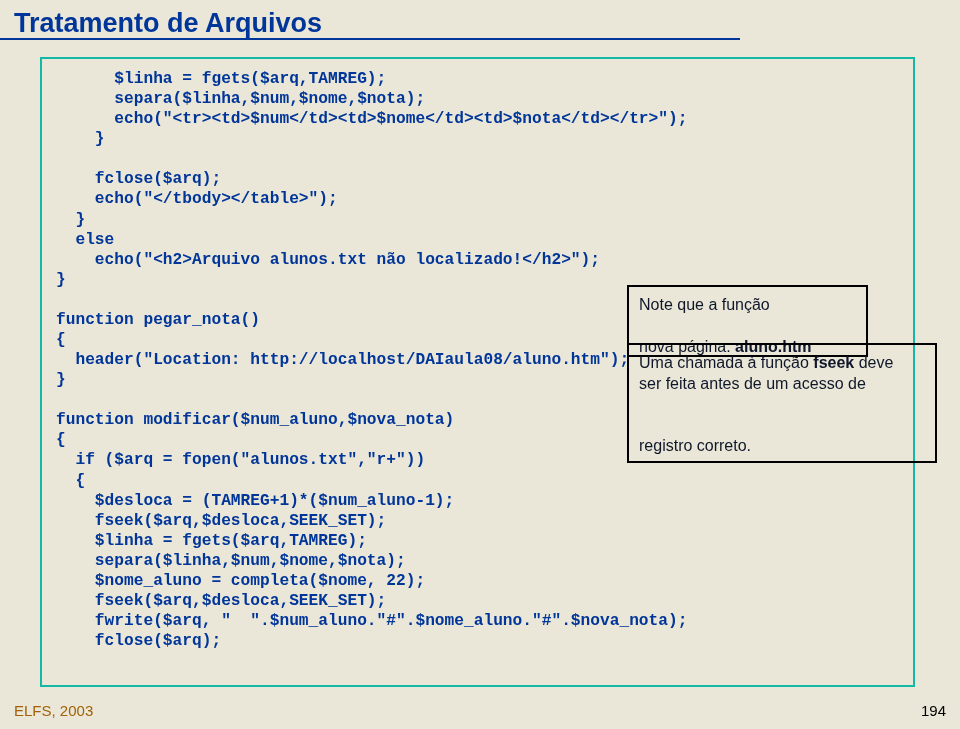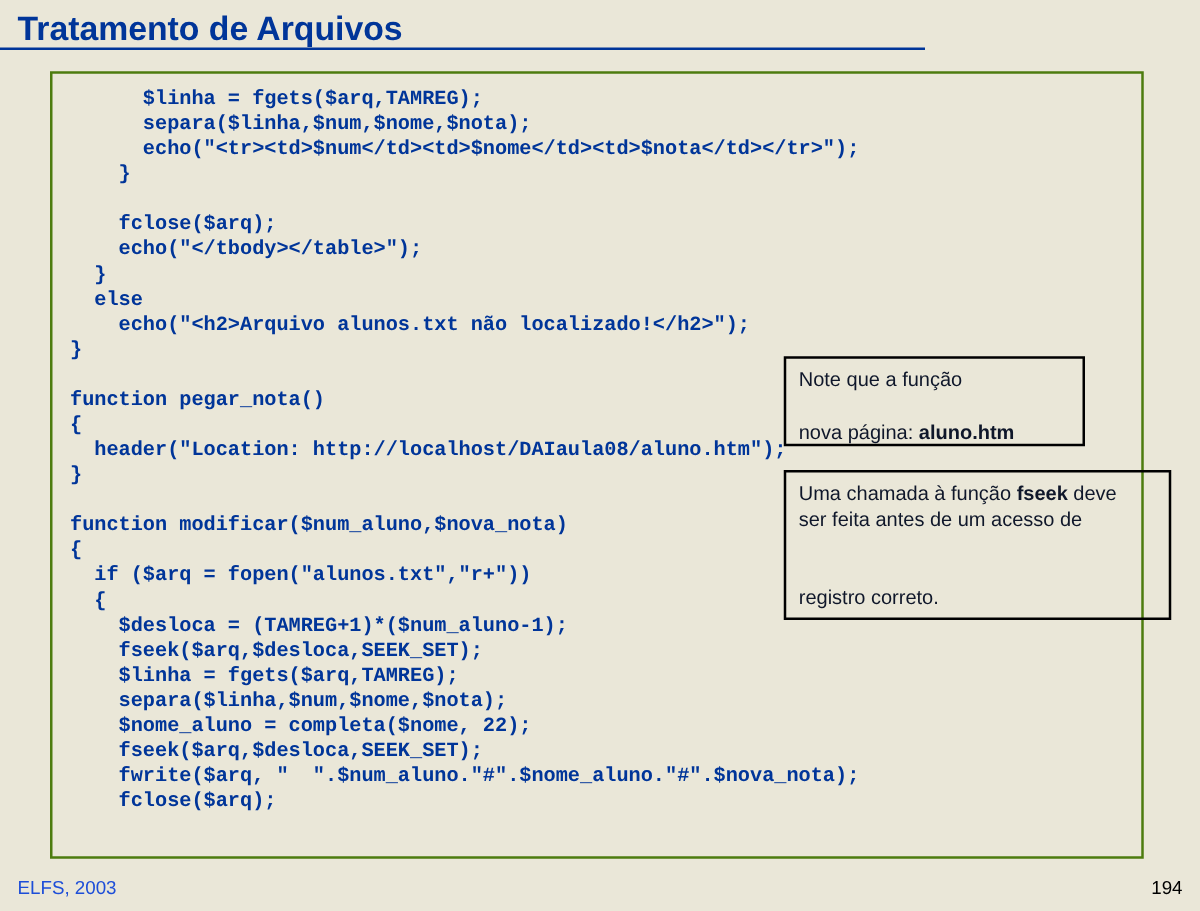--- a/index.html
+++ b/index.html
@@ -24,21 +24,21 @@
     width: 740px;
     height: 2px;
     background: #003599;
   }
   .code-box {
     position: absolute;
     top: 57px;
     left: 40px;
     width: 875px;
     height: 630px;
-    border: 2px solid #4d7c0f;
+    border: 2px solid #14b8a6;
     background: transparent;
     padding: 10px 14px 8px 14px;
   }
   .code {
     font-family: "Courier New", Courier, monospace;
     font-weight: bold;
     font-size: 16.2px;
     line-height: 1.24;
     color: #003599;
     white-space: pre;
@@ -53,32 +53,32 @@
     color: #0f172a;
     padding: 8px 10px;
   }
   .callout1 {
     top: 285px;
     left: 627px;
     width: 241px;
     height: 72px;
   }
   .callout2 {
-    top: 376px;
+    top: 343px;
     left: 627px;
     width: 310px;
     height: 120px;
   }
   .bold { font-weight: bold; }
   .footer-left {
     position: absolute;
     bottom: 10px;
     left: 14px;
     font-size: 15px;
-    color: #1d4ed8;
+    color: #a16207;
   }
   .footer-right {
     position: absolute;
     bottom: 10px;
     right: 14px;
     font-size: 15px;
     color: #000;
     margin-top: 14px;
   }
 </style>

